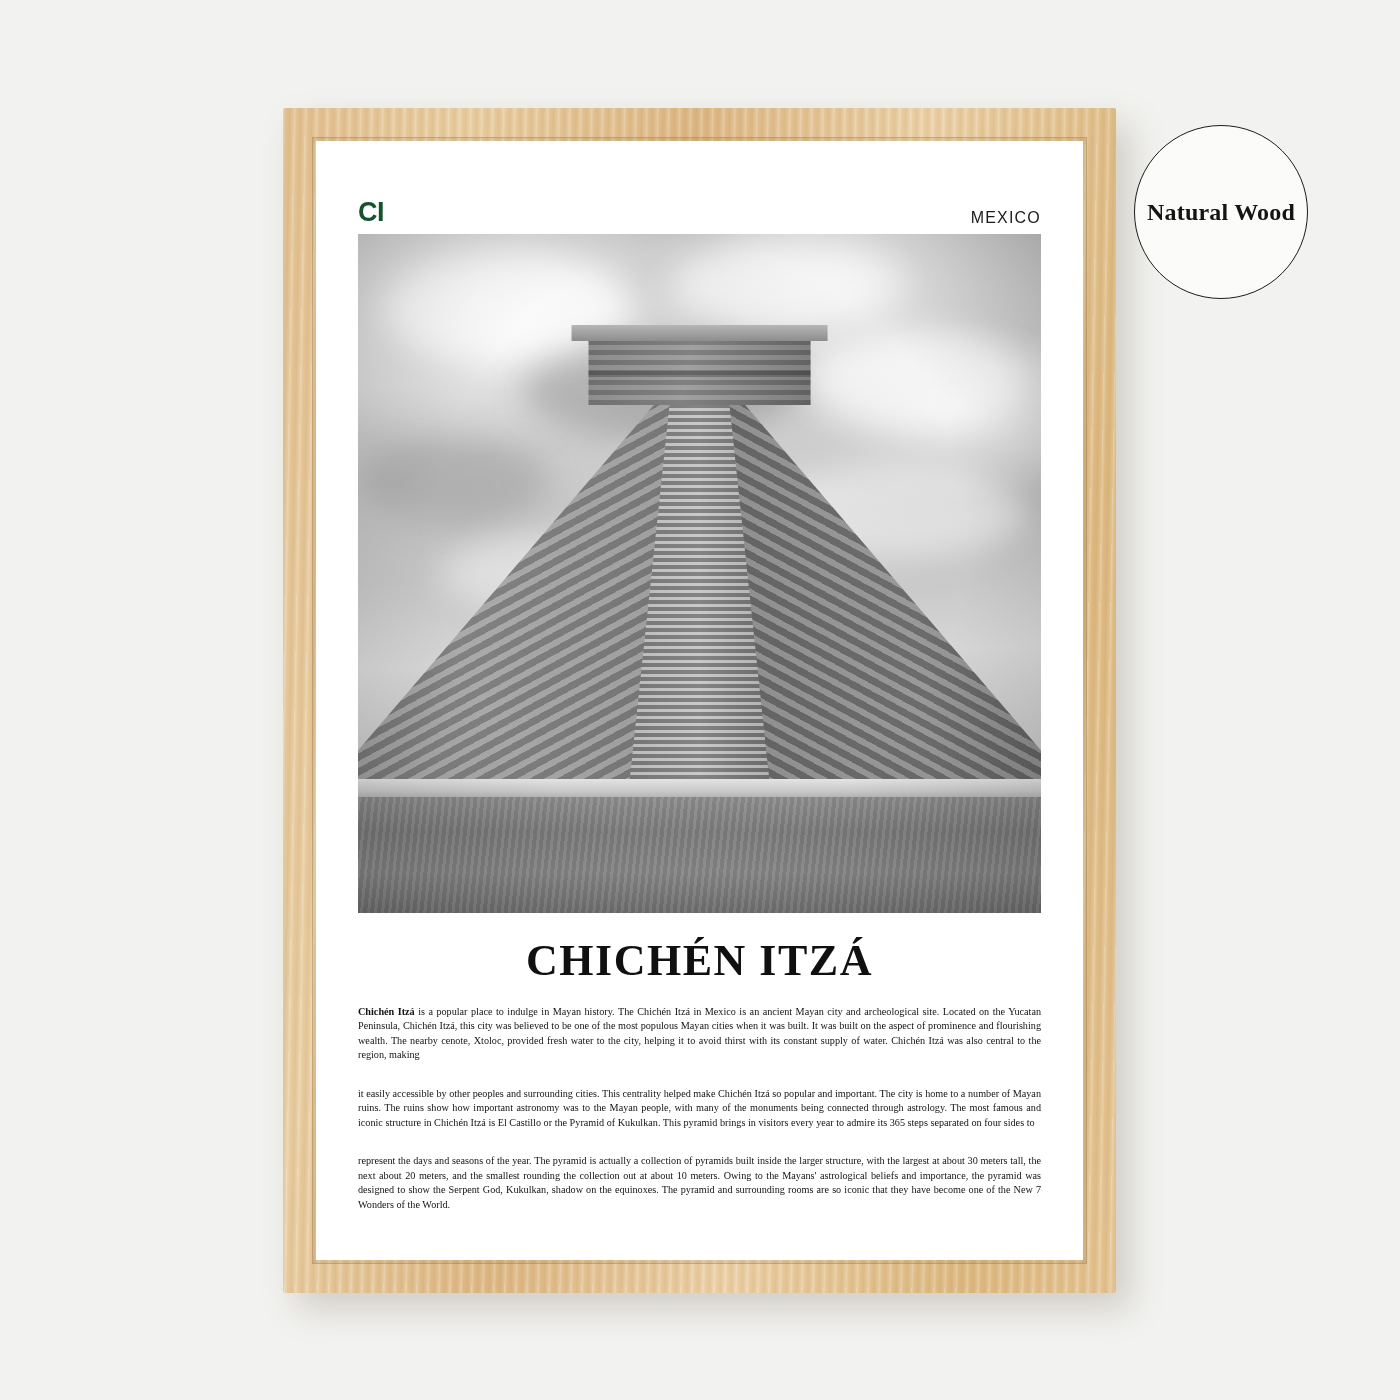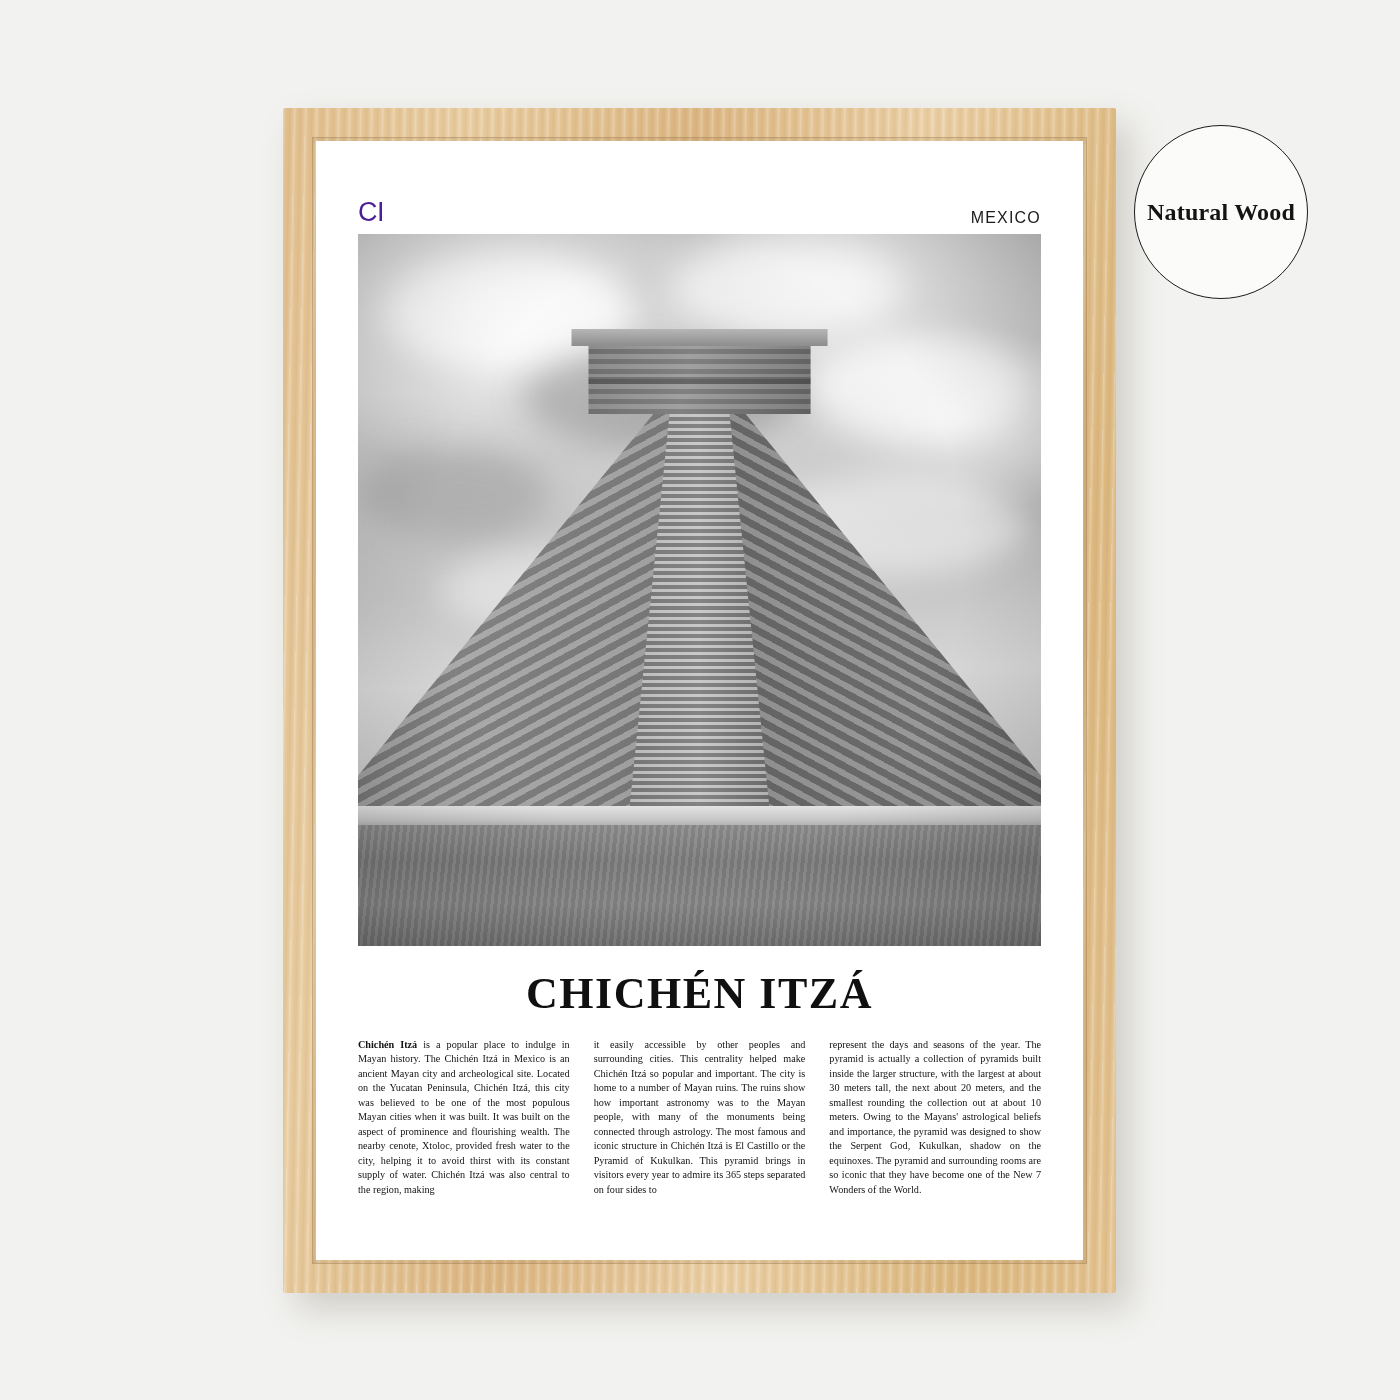--- a/index.html
+++ b/index.html
@@ -92,24 +92,24 @@
     flex-direction: column;
   }
   .poster-header {
     display: flex;
     align-items: flex-end;
     justify-content: space-between;
     padding-bottom: 8px;
   }
   .poster-monogram {
     font-family: "Liberation Sans", sans-serif;
-    font-weight: normal;
+    font-weight: bold;
     font-size: 27px;
     letter-spacing: -0.5px;
-    color: #4c1d95;
+    color: #14532d;
     line-height: 1;
   }
   .poster-country {
     font-family: "Liberation Sans", sans-serif;
     font-size: 16px;
     letter-spacing: 1.2px;
     color: #1a1a1a;
     line-height: 1;
   }
 
@@ -252,20 +252,21 @@
     letter-spacing: 1.5px;
     text-align: center;
     color: #101010;
     margin-top: 26px;
     margin-bottom: 22px;
     line-height: 1;
   }
   .columns {
     display: flex;
     gap: 24px;
+    flex-direction: column;
   }
   .col {
     flex: 1;
     font-family: "Liberation Serif", serif;
     font-size: 10.2px;
     line-height: 1.42;
     text-align: justify;
     color: #121212;
     hyphens: auto;
   }

